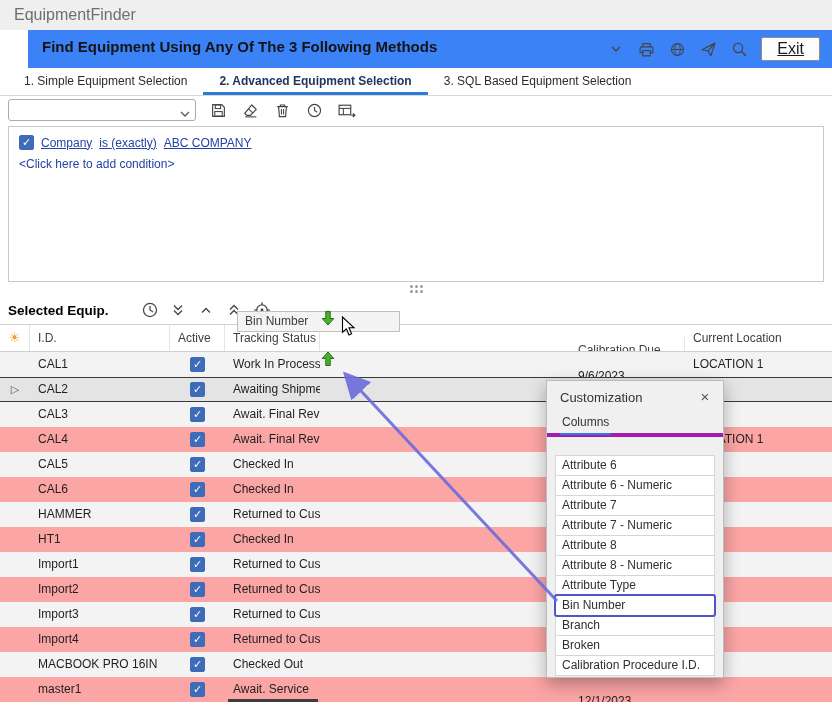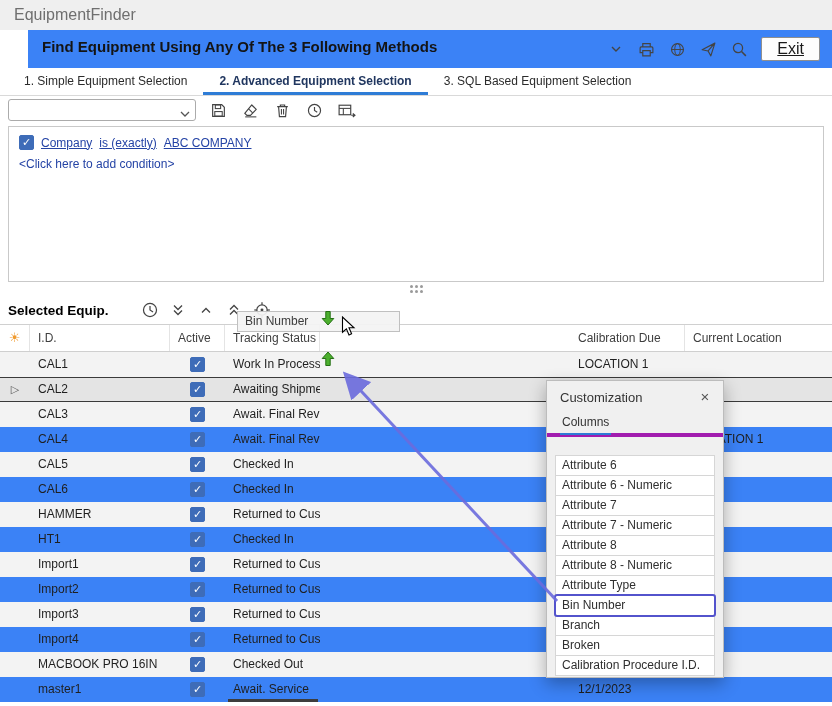--- a/index.html
+++ b/index.html
@@ -46,31 +46,31 @@
 
   
   .selequip { position:absolute; top:296px; left:0; right:0; height:28px; display:flex; align-items:center; }
   .selequip-label { position:absolute; left:8px; font-size:13.5px; font-weight:bold; color:#000; }
   .selequip-icons { position:absolute; left:140px; display:flex; gap:9px; align-items:center; }
 
   
   .grid-header { position:absolute; top:324px; left:0; right:0; height:28px; background:#fff; border-top:1px solid #d0d0d0; border-bottom:1px solid #cfcfcf; display:flex; color:#3f3f3f; }
   .gh { line-height:26px; border-right:1px solid #e4e4e4; overflow:hidden; white-space:nowrap; }
   .grid-rows { position:absolute; top:352px; left:0; right:0; }
-  .grid-row { display:flex; height:25px; line-height:25px; background:#3b82f6; color:#1f1f1f; }
+  .grid-row { display:flex; height:25px; line-height:25px; background:#fca5a5; color:#1f1f1f; }
   .grid-row:nth-child(odd) { background:#f3f3f3; }
   .grid-row.selected { background:#e4e4e4; box-shadow:inset 0 1px 0 #3a3a3a, inset 0 -1px 0 #3a3a3a; }
   .cell { overflow:hidden; white-space:nowrap; }
   .c-ind { width:30px; text-align:center; color:#555; }
   .grid-row.selected .c-ind::after { content:"\25B7"; font-size:11px; }
   .c-id  { width:140px; padding-left:8px; }
   .c-act { width:55px; display:flex; align-items:center; justify-content:center; }
   .c-trk { width:95px; padding-left:8px; }
   .c-dsc { width:250px; padding-left:8px;margin-top:32px; }
-  .c-cal { width:115px; padding-left:8px; }
+  .c-cal { width:115px; padding-left:8px;margin-top:12px; }
   .c-loc { width:147px; padding-left:8px; }
   .sun { color:#f09a2e; font-size:13px; }
 
   
   .drag-ghost { position:absolute; left:237px; top:311px; width:163px; height:21px; background:rgba(243,243,243,0.92); border:1px solid #c0c0c0; line-height:19px; padding-left:7px; color:#3c3c3c; z-index:30; }
   .marker { position:absolute; z-index:35; }
 
   
   .popup { position:absolute; left:546px; top:380px; width:178px; height:298px; background:#f0f0f0; border:1px solid #bcbcbc; box-shadow:0 6px 16px rgba(0,0,0,0.3); z-index:40; }
   .popup-title { position:absolute; left:13px; top:9px; font-size:13px; color:#333; }
@@ -256,20 +256,21 @@
   <div class="grid-rows">
 
       <div class="grid-row">
         <div class="cell c-ind"></div>
         <div class="cell c-id">CAL1</div>
         <div class="cell c-act">
           <span class="checkbox checked"></span>
         </div>
         <div class="cell c-trk">Work In Process</div>
         <div class="cell c-dsc"></div>
+        <div class="cell c-cal">9/6/2023</div>
         <div class="cell c-loc">LOCATION 1</div>
       </div>
 
       <div class="grid-row selected">
         <div class="cell c-ind"></div>
         <div class="cell c-id">CAL2</div>
         <div class="cell c-act">
           <span class="checkbox checked"></span>
         </div>
         <div class="cell c-trk">Awaiting Shipmen</div>

